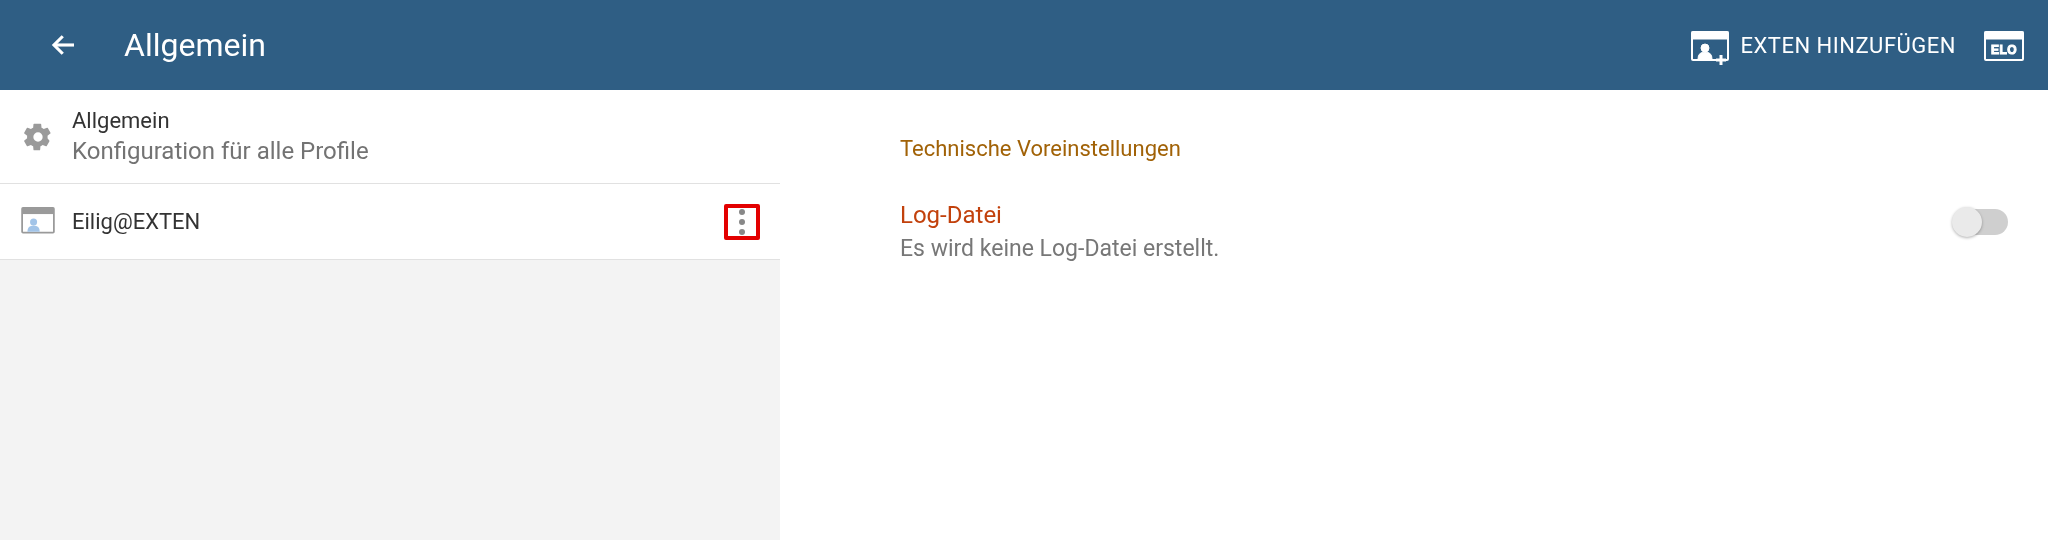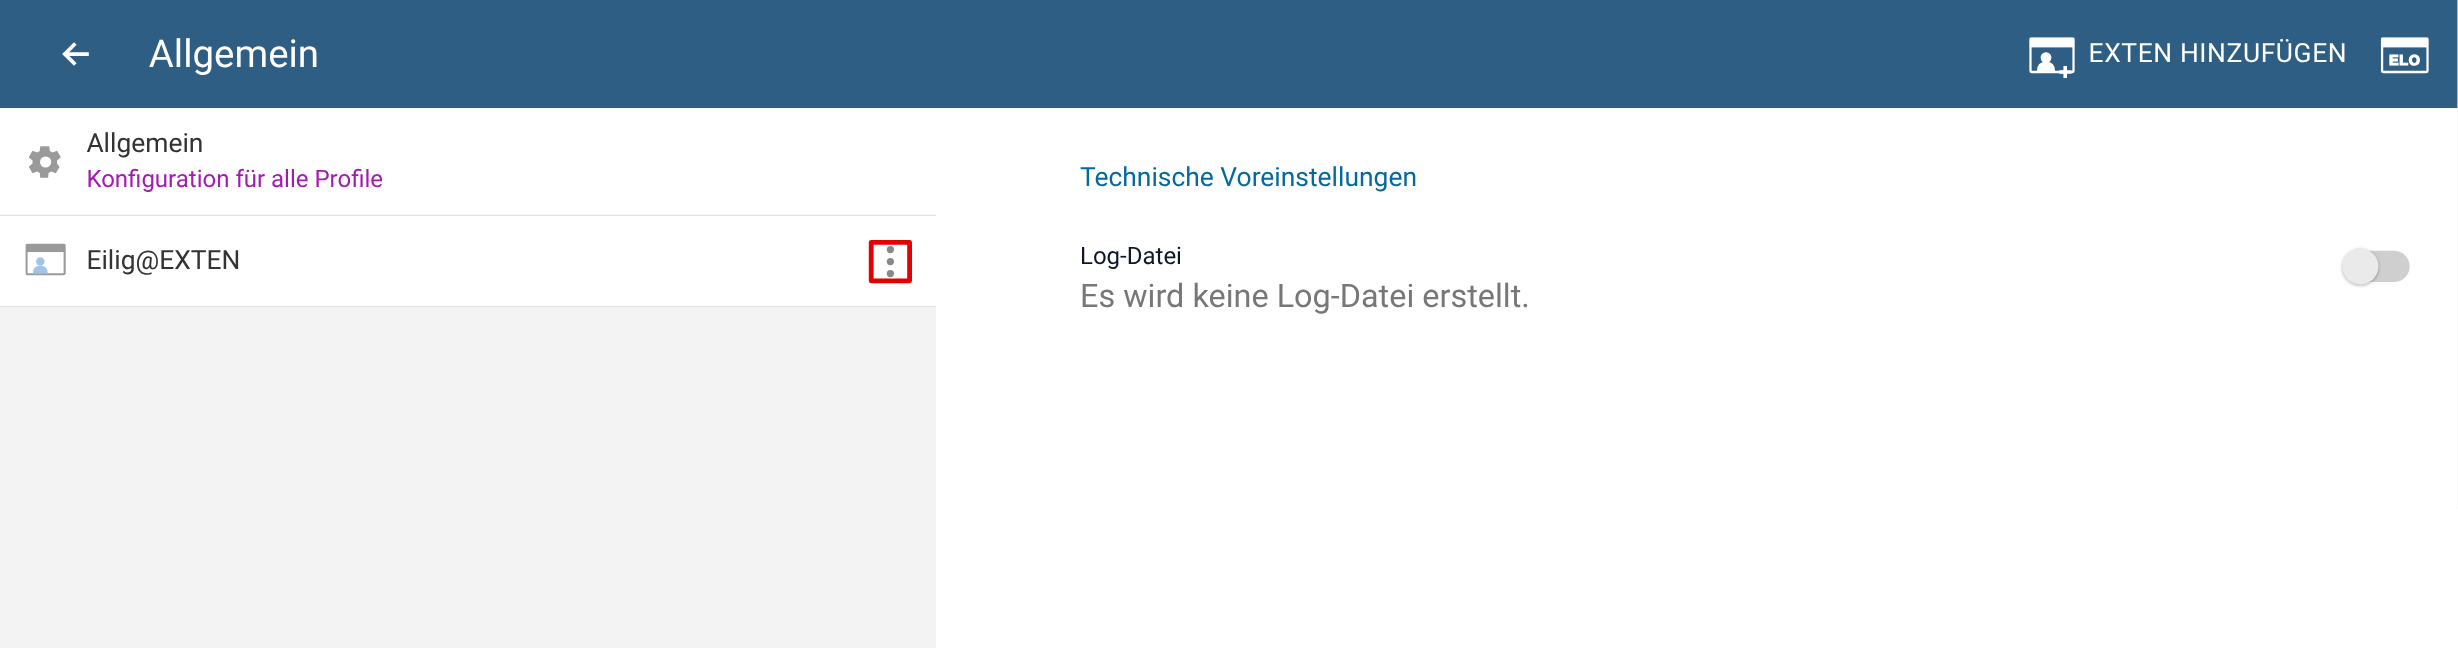--- a/index.html
+++ b/index.html
@@ -41,37 +41,37 @@
     border-bottom: 1px solid #e1e1e1;
     display: flex;
     align-items: center;
     padding: 18px 20px;
     min-height: 76px;
     cursor: pointer;
   }
   .config-row .row-icon { width: 36px; height: 36px; margin-right: 16px; display:flex; align-items:center; justify-content:center; }
   .config-row .texts { flex: 1; }
   .config-row .title { font-size: 22px; color: #333; }
-  .config-row .subtitle { font-size: 20px; color: #a21caf; margin-top: 4px; }
+  .config-row .subtitle { font-size: 24px; color: #737373; margin-top: 4px; }
   .config-row .overflow {
     width: 36px; height: 36px; display:flex; align-items:center; justify-content:center; cursor: pointer;
   }
   .config-row .overflow svg circle { fill: #888; }
   .highlight-red { border: 4px solid #e30000; border-radius: 2px; padding: 2px; }
   
   .right-panel {
     flex: 1;
     background: #fff;
     padding: 46px 40px 40px 120px;
   }
-  .section-title { color: #0369a1; font-size: 22px; margin-bottom: 40px; }
+  .section-title { color: #a16207; font-size: 22px; margin-bottom: 40px; }
   .setting-row { display: flex; align-items: flex-start; margin-bottom: 44px; }
   .setting-text { flex: 1; }
-  .setting-title { font-size: 20px; color: #0f172a; margin-bottom: 6px; }
-  .setting-sub   { font-size: 27px; color: #777; }
+  .setting-title { font-size: 24px; color: #c2410c; margin-bottom: 6px; }
+  .setting-sub   { font-size: 23px; color: #777; }
   .toggle {
     width: 54px; height: 26px; background: #cfcfcf; border-radius: 14px; position: relative; margin-top: 8px;
     cursor: pointer;
   }
   .toggle .knob {
     width: 30px; height: 30px; background: #eaeaea; border-radius: 50%;
     position: absolute; left: -2px; top: -2px;
     box-shadow: 0 1px 3px rgba(0,0,0,0.3);
   }
   

